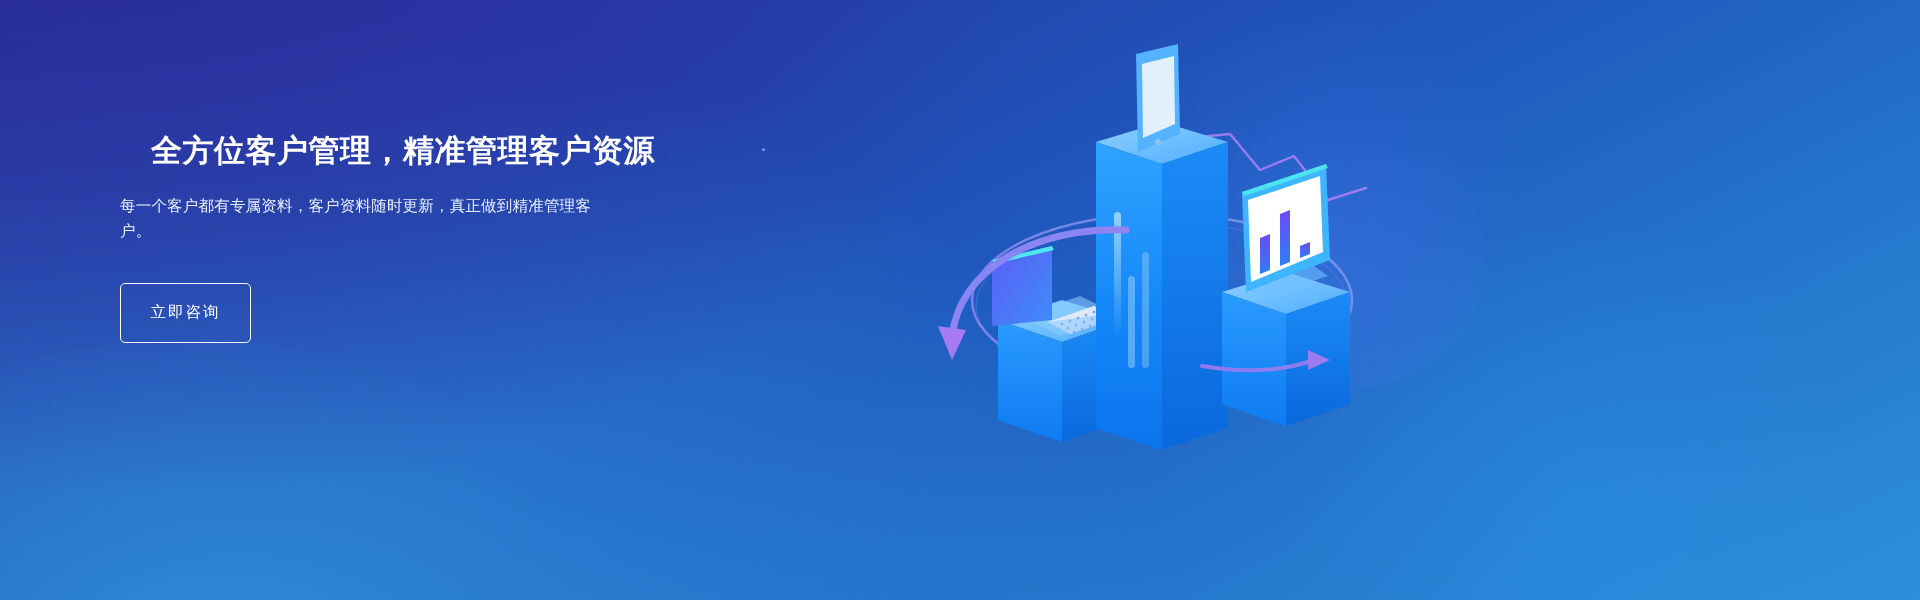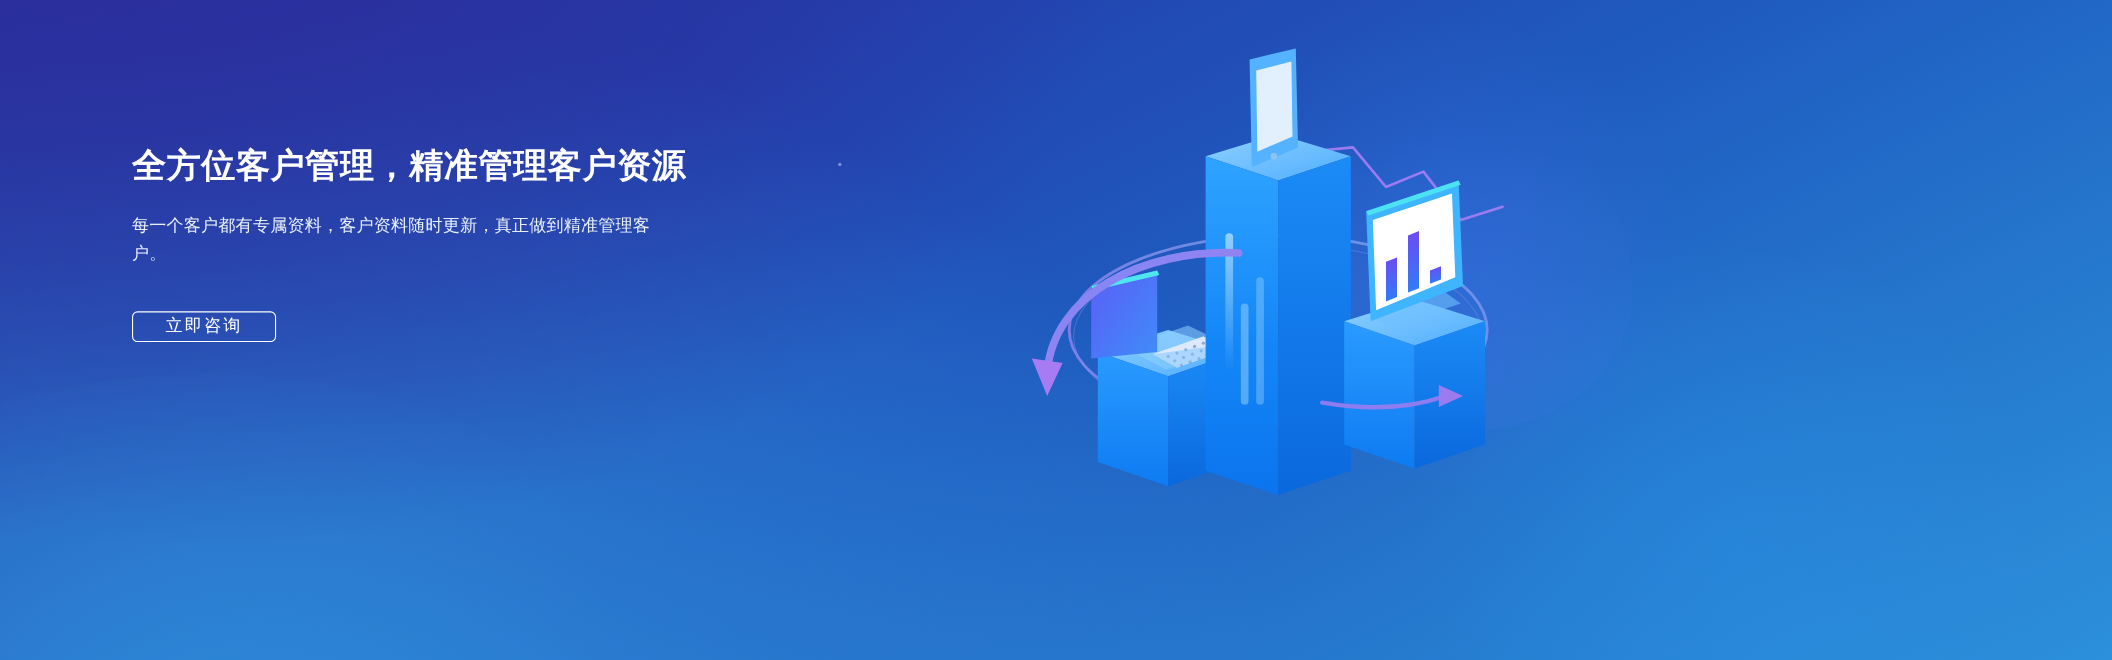--- a/index.html
+++ b/index.html
@@ -41,32 +41,33 @@
   .speck { position:absolute; width:3px; height:3px; border-radius:50%;
            background:rgba(200,220,255,.55); }
 
   
   .copy { position:absolute; left:120px; top:132px; width:620px; }
 
   .headline {
     font-size:31px; font-weight:bold; color:#ffffff;
     letter-spacing:.5px; line-height:1.25;
     white-space:nowrap;
+    margin-left:31px;
   }
   .subcopy {
     margin-top:22px;
     font-size:15.5px; color:#e8f0fb;
     line-height:1.62; letter-spacing:.2px;
     max-width:478px;
     font-family:Liberation Serif, serif;
   }
   .cta {
     display:inline-flex; align-items:center; justify-content:center;
     margin-top:40px;
-    width:131px; height:28px;
+    width:131px; height:60px;
     border:1.6px solid #ffffff; border-radius:5px;
     background:transparent; color:#ffffff;
     font-size:15.5px; letter-spacing:2px;
     font-family:inherit; cursor:pointer;
   }
 
   
   .art { position:absolute; left:930px; top:30px; width:470px; height:540px; }
   .art svg { display:block; width:100%; height:100%; overflow:visible; }
 </style>

